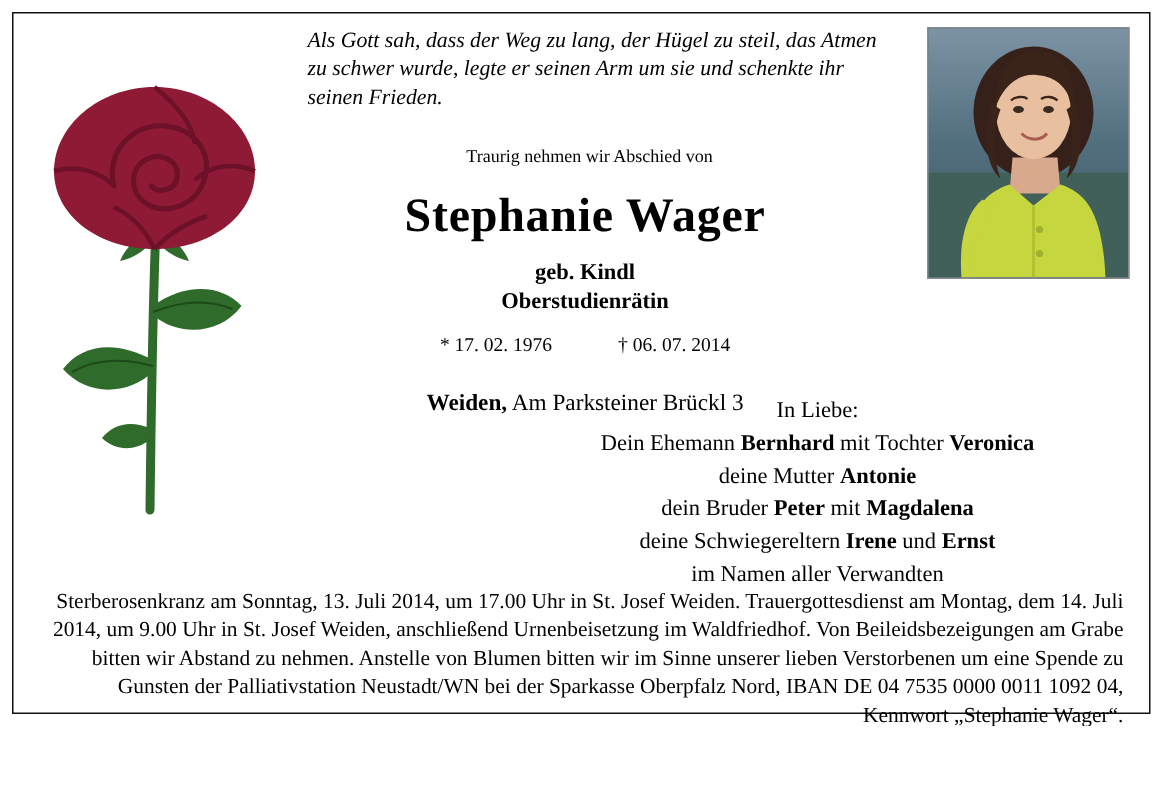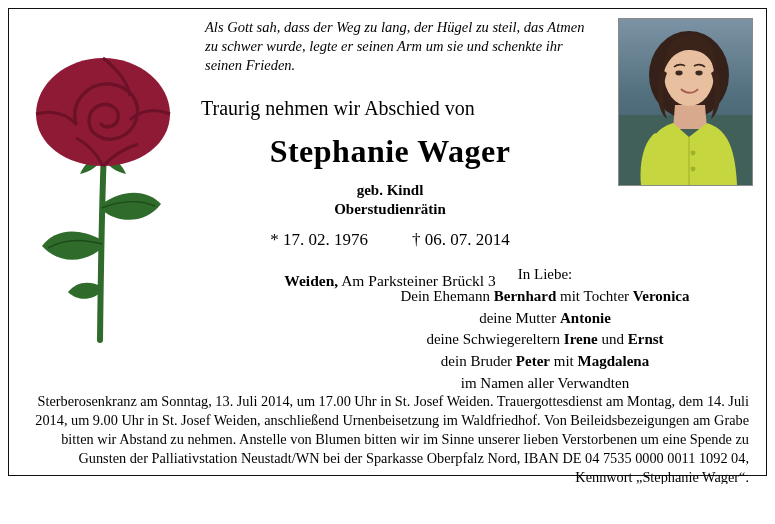--- a/index.html
+++ b/index.html
@@ -62,44 +62,44 @@
   }
   .verse {
     font-style: italic;
     font-size: 14.5px;
     line-height: 1.32;
     text-align: left;
     margin: 0 0 22px 0;
     padding-left: 10px;
   }
   .lead {
-    font-size: 20px;
+    font-size: 12px;
     margin: 0 0 14px 0;
-    text-align: left;
+    text-align: center;
     padding-left: 6px;
   }
   .name {
     font-size: 32px;
     font-weight: bold;
     letter-spacing: 0.5px;
     margin: 0 0 12px 0;
     line-height: 1.1;
   }
   .born-name {
     font-size: 15px;
     font-weight: bold;
     margin: 0 0 2px 0;
   }
   .profession {
     font-size: 15px;
     font-weight: bold;
     margin: 0 0 12px 0;
   }
   .dates {
-    font-size: 17px;
+    font-size: 13px;
     margin: 0 0 22px 0;
   }
   .dates .sep { display: inline-block; width: 44px; }
   .address {
     font-size: 15.5px;
     margin: 0 0 0 0;
   }
   .address b { font-weight: bold; }
 
   
@@ -212,21 +212,21 @@
     <div class="address">
       <b>Weiden,</b>
       <span>Am Parksteiner Brückl 3</span>
     </div>
   </div>
 
   <div class="family">
     <div class="row">In Liebe:</div>
     <div class="row" id="fam0">Dein Ehemann <b>Bernhard</b> mit Tochter <b>Veronica</b></div>
     <div class="row" id="fam1">deine Mutter <b>Antonie</b></div>
+    <div class="row" id="fam2">dein Bruder <b>Peter</b> mit <b>Magdalena</b></div>
     <div class="row" id="fam3">deine Schwiegereltern <b>Irene</b> und <b>Ernst</b></div>
-    <div class="row" id="fam2">dein Bruder <b>Peter</b> mit <b>Magdalena</b></div>
     <div class="row" id="fam4">im Namen aller Verwandten</div>
   </div>
 
   <div class="footer">
     <p>Sterberosenkranz am Sonntag, 13. Juli 2014, um 17.00 Uhr in St. Josef Weiden. Trauergottesdienst am Montag, dem 14. Juli 2014, um 9.00 Uhr in St. Josef Weiden, anschließend Urnenbeisetzung im Waldfriedhof. Von Beileidsbezeigungen am Grabe bitten wir Abstand zu nehmen. Anstelle von Blumen bitten wir im Sinne unserer lieben Verstorbenen um eine Spende zu Gunsten der Palliativstation Neustadt/WN bei der Sparkasse Oberpfalz Nord, IBAN DE 04 7535 0000 0011 1092 04, Kennwort „Stephanie Wager“.</p>
   </div>
 </div>
 
 </body></html>

